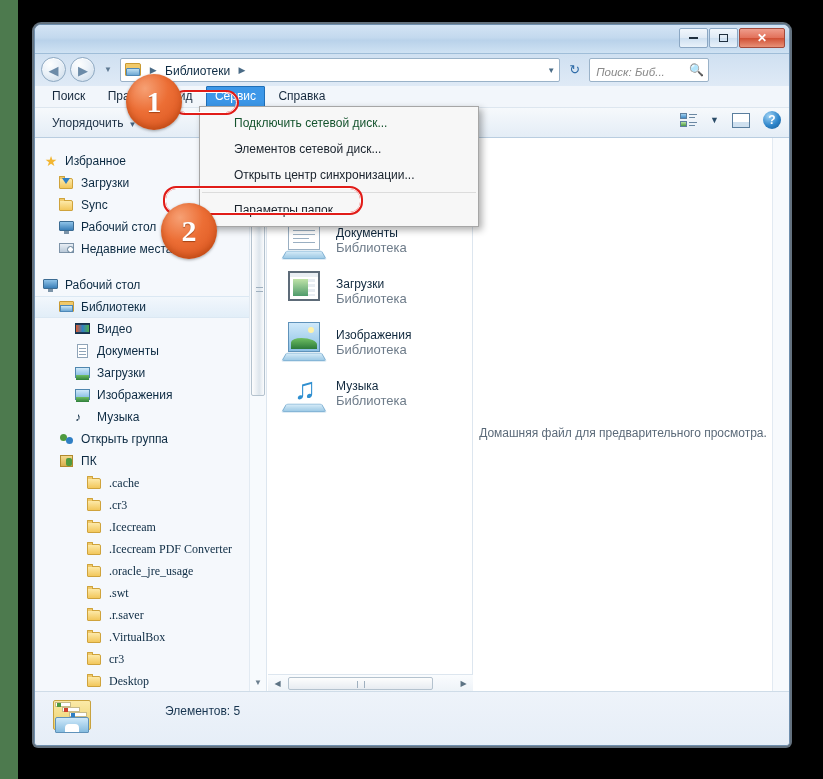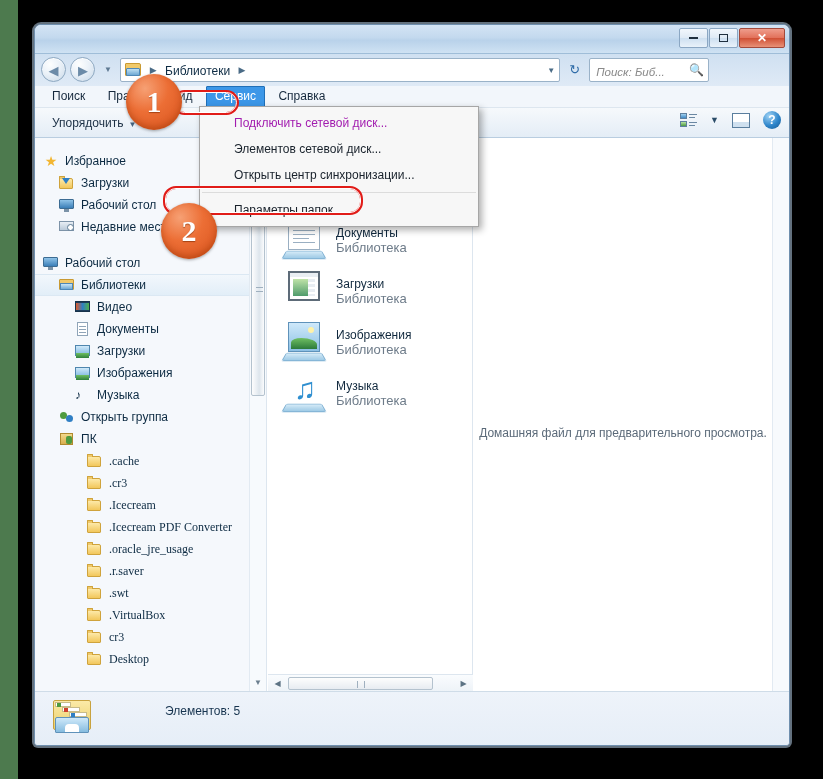--- a/index.html
+++ b/index.html
@@ -318,20 +318,27 @@
           </div>
           <div class="nrow ind1">
             <span class="ic ic-folder ic-dl">
                 <i class="f"></i>
                 <i class="t"></i>
                 <i class="arrow"></i>
               </span>
             <span class="lbl">Загрузки</span>
           </div>
           <div class="nrow ind1">
+            <span class="ic ic-folder">
+                <i class="f"></i>
+                <i class="t"></i>
+              </span>
+            <span class="lbl">Sync</span>
+          </div>
+          <div class="nrow ind1">
             <span class="ic ic-monitor">
                 <i class="scr"></i>
                 <i class="base"></i>
               </span>
             <span class="lbl">Рабочий стол</span>
           </div>
           <div class="nrow ind1">
             <span class="ic ic-recent">
                 <i class="scr"></i>
                 <i class="clk"></i>
@@ -437,28 +444,28 @@
                 <i class="f"></i>
                 <i class="t"></i>
               </span>
             <span class="lbl">.oracle_jre_usage</span>
           </div>
           <div class="nrow ind3">
             <span class="ic ic-folder">
                 <i class="f"></i>
                 <i class="t"></i>
               </span>
+            <span class="lbl">.swt</span>
+          </div>
+          <div class="nrow ind3">
+            <span class="ic ic-folder">
+                <i class="f"></i>
+                <i class="t"></i>
+              </span>
             <span class="lbl">.r.saver</span>
-          </div>
-          <div class="nrow ind3">
-            <span class="ic ic-folder">
-                <i class="f"></i>
-                <i class="t"></i>
-              </span>
-            <span class="lbl">.swt</span>
           </div>
           <div class="nrow ind3">
             <span class="ic ic-folder">
                 <i class="f"></i>
                 <i class="t"></i>
               </span>
             <span class="lbl">.VirtualBox</span>
           </div>
           <div class="nrow ind3">
             <span class="ic ic-folder">
@@ -590,21 +597,21 @@
         <i class="dot d1"></i>
           <i class="dot d2"></i>
           <i class="dot d3"></i>
         <i class="fglass"></i>
       </span>
       <span class="st-text">Элементов: 5</span>
     </div>
 
     <div style="position:absolute; left:164px; top:81px; width:280px; background:#f7f7f7;
                 border:1px solid #a6a6a6; box-shadow:3px 3px 7px rgba(0,0,0,.32); padding:3px 0;">
-      <div style="padding:6px 10px 6px 34px; font-size:12px; color:#a21caf;">Подключить сетевой диск...</div>
+      <div style="padding:6px 10px 6px 34px; font-size:12px; color:#14532d;">Подключить сетевой диск...</div>
       <div style="padding:6px 10px 6px 34px; font-size:12px; color:#18212b;">Элементов сетевой диск...</div>
       <div style="padding:6px 10px 6px 34px; font-size:12px; color:#18212b;">Открыть центр синхронизации...</div>
       <div style="height:1px; background:#dcdcdc; margin:4px 2px;"></div>
       <div style="padding:6px 10px 6px 34px; font-size:12px; color:#18212b;">Параметры папок...</div>
     </div>
 
   </div>
 
   <div class="hl" style="left:172px; top:90px; width:67px; height:25px;">
       <span class="hl-inner"></span>

